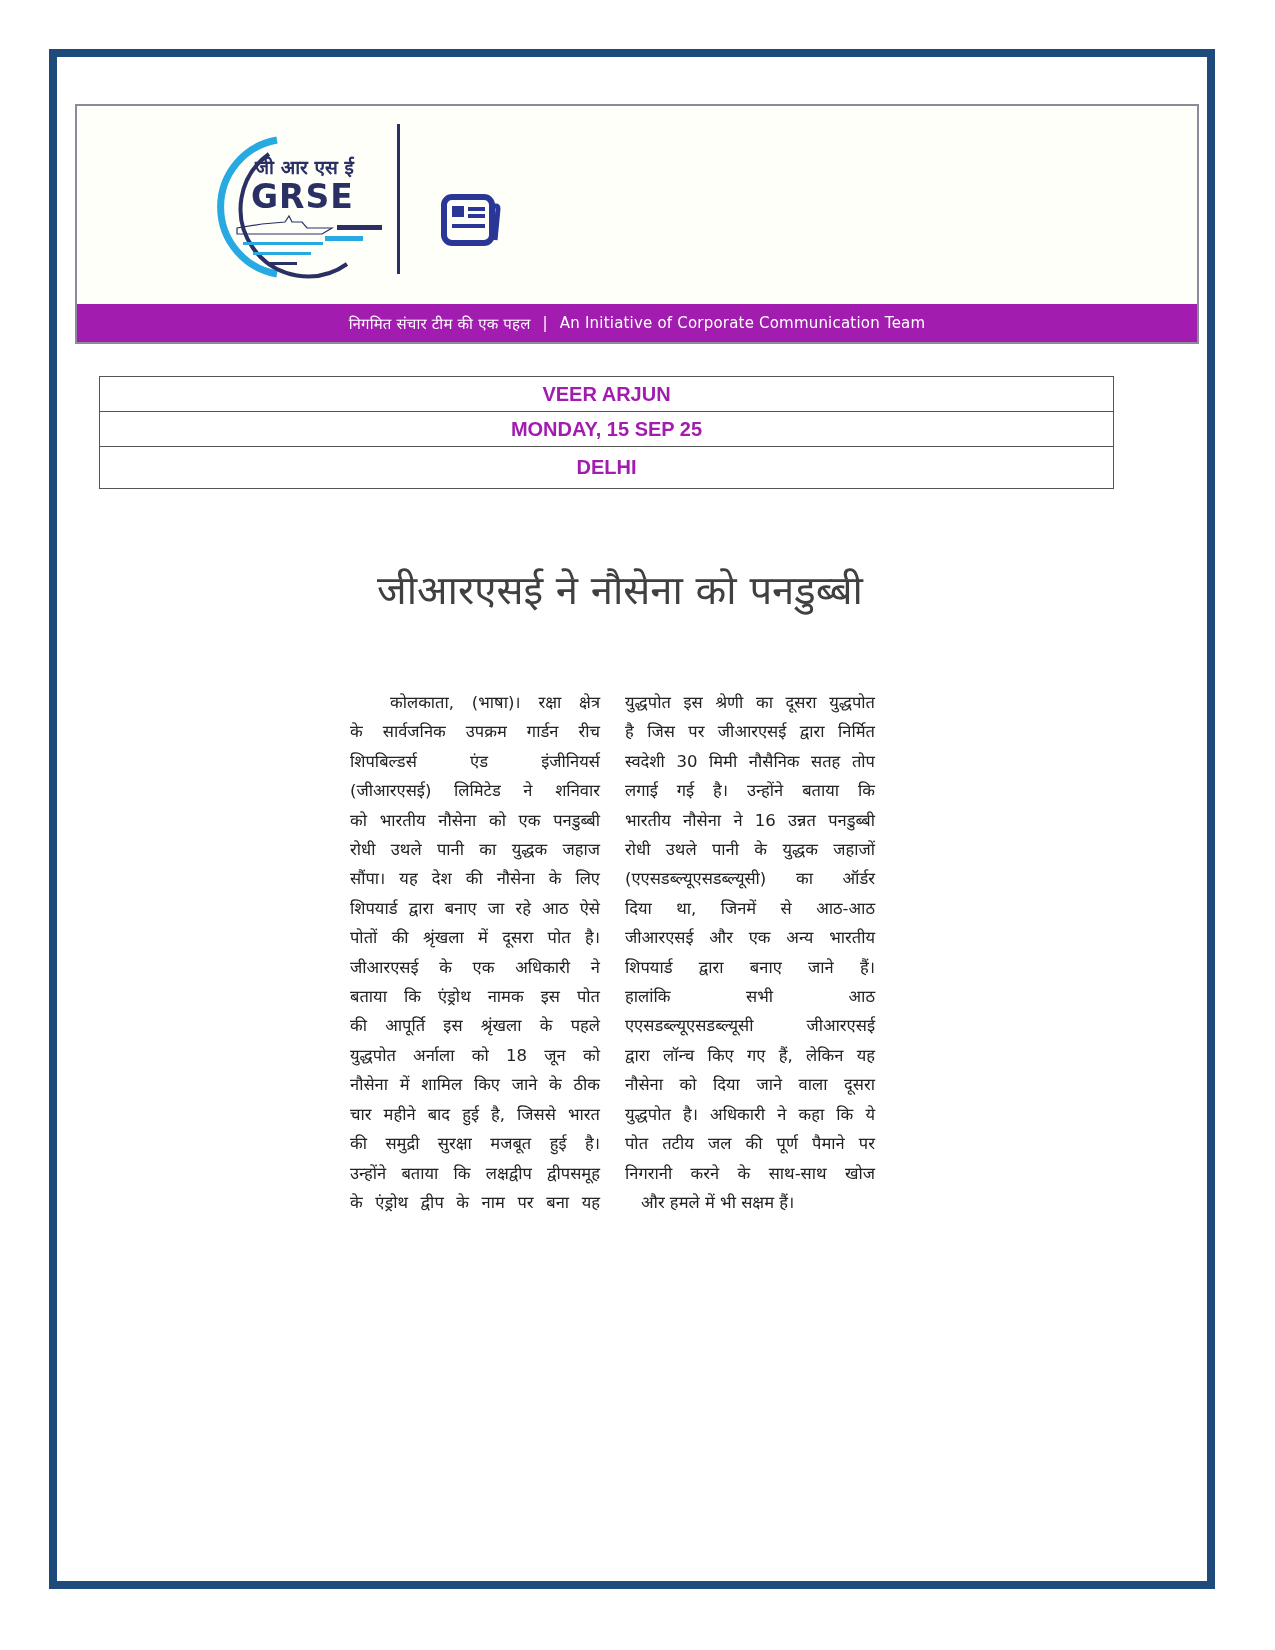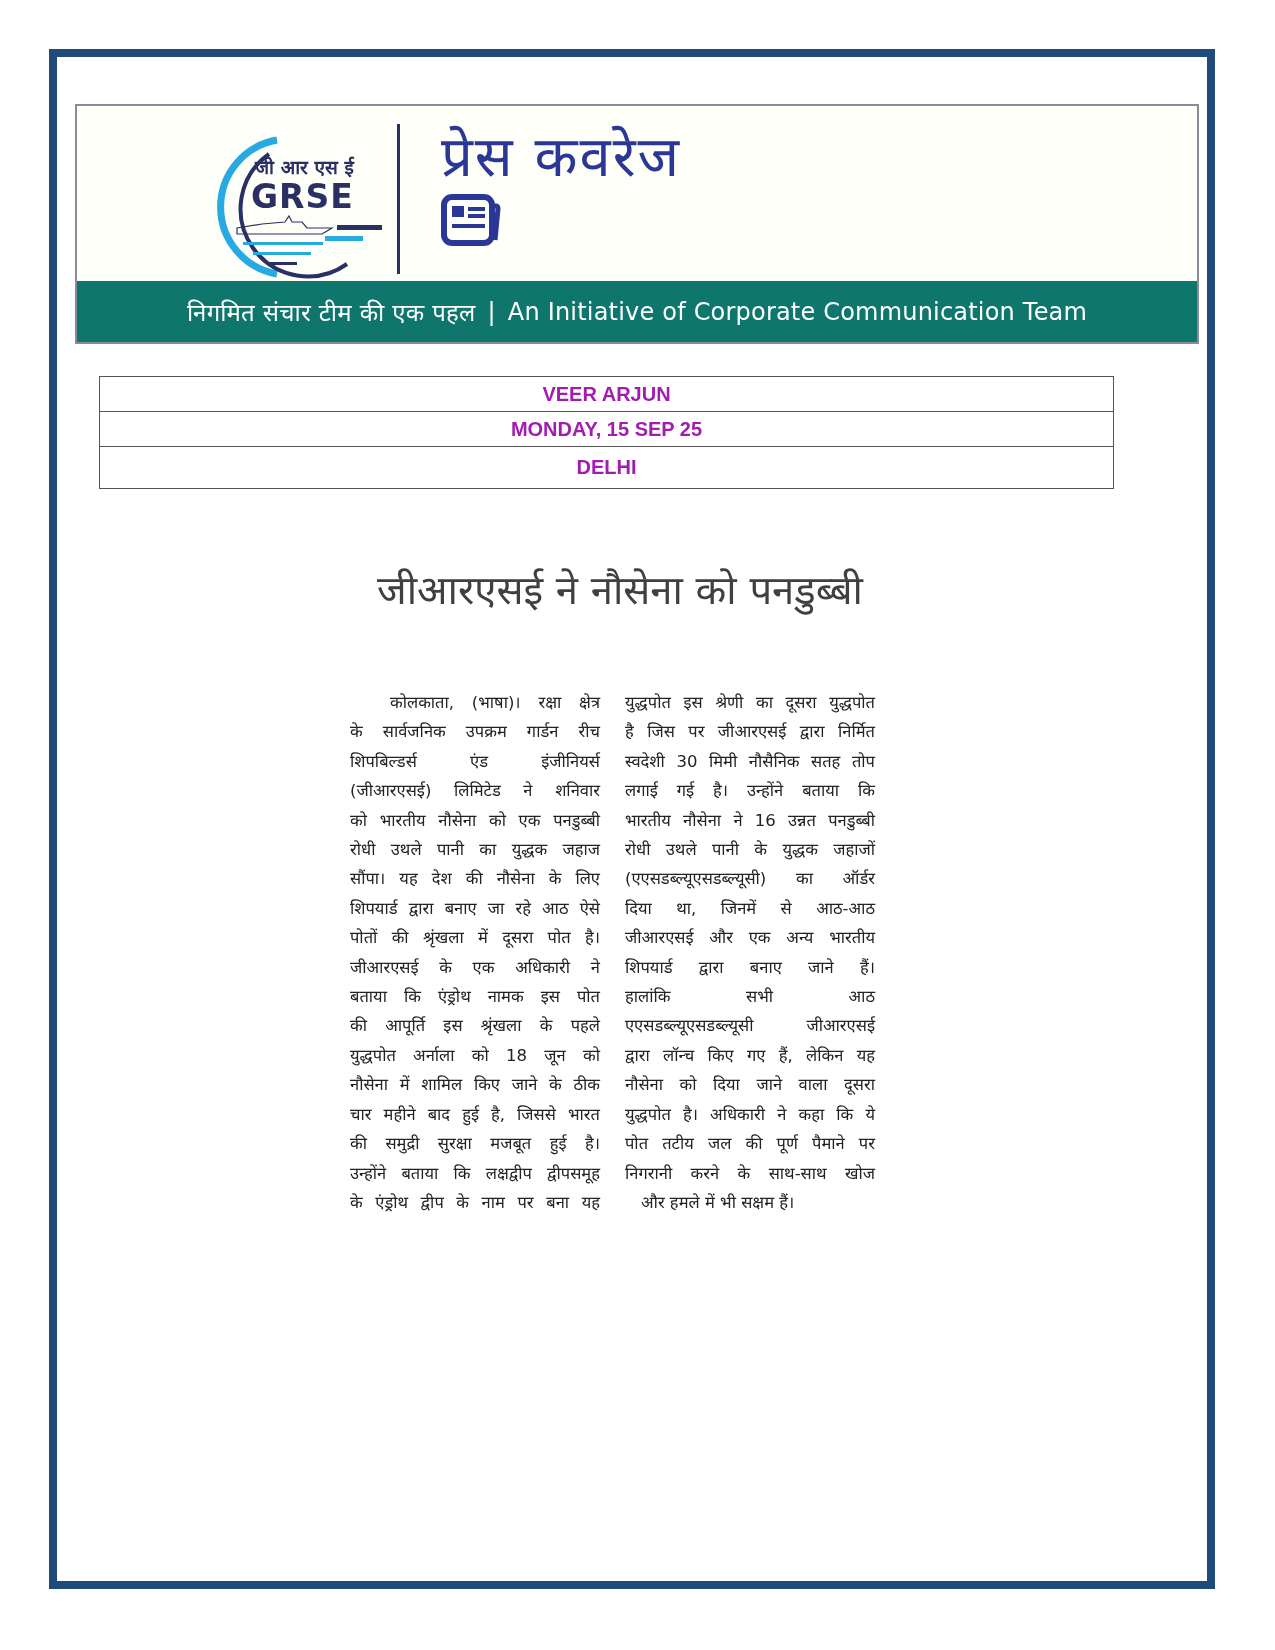--- a/index.html
+++ b/index.html
@@ -10,24 +10,24 @@
       border: 8px solid #1f4a7c; box-sizing: border-box; background: #ffffff;
     }
 
     
     .banner {
       position: absolute; left: 75px; top: 104px; width: 1124px; height: 240px;
       border: 2px solid #8a8a9a; box-sizing: border-box; background: #fffffa;
     }
     .banner-top { position: absolute; left: 0; top: 0; right: 0; height: 193px; }
     .banner-strip {
-      position: absolute; left: 0; right: 0; bottom: 0; height: 61px;
-      background: #0f766e; color: #ffffff;
+      position: absolute; left: 0; right: 0; bottom: 0; height: 38px;
+      background: #a21caf; color: #ffffff;
       display: flex; align-items: center; justify-content: center;
-      font-family: "DejaVu Sans", sans-serif; font-size: 24px; letter-spacing: 0.2px;
+      font-family: "DejaVu Sans", sans-serif; font-size: 15px; letter-spacing: 0.2px;
     }
     .banner-strip .sep { margin: 0 12px; }
 
     .logo { position: absolute; left: 130px; top: 26px; width: 170px; height: 150px; }
     .logo-hindi { position: absolute; left: 48px; top: 22px; font-size: 19px; font-weight: bold; color: #2b3064; font-family: "DejaVu Sans", sans-serif; }
     .logo-grse { position: absolute; left: 44px; top: 45px; font-size: 33px; font-weight: bold; color: #2b3064; letter-spacing: 1px; font-family: "DejaVu Sans", sans-serif; }
     .logo-bar1 { position: absolute; left: 130px; top: 93px; width: 45px; height: 5px; background: #2b3064; }
     .logo-bar2 { position: absolute; left: 118px; top: 104px; width: 38px; height: 5px; background: #27a9e1; }
 
     .vdivider { position: absolute; left: 320px; top: 18px; width: 3px; height: 150px; background: #2b3064; }
@@ -86,21 +86,20 @@
         <rect x="60" y="130" width="30" height="3" fill="#2b3064"></rect>
       </svg>
       <div class="logo-hindi">जी आर एस ई</div>
       <div class="logo-grse">GRSE</div>
       <div class="logo-bar1"></div>
       <div class="logo-bar2"></div>
     </div>
 
     <div class="vdivider"></div>
 
-    <div class="hindi-title">प्रेस कवरेज</div>
     <div class="eng-title-row">
       <svg width="60" height="52" viewBox="0 0 60 52">
         <rect x="3" y="3" width="48" height="46" rx="8" fill="none" stroke="#2b3796" stroke-width="6"></rect>
         <path d="M51 12 L55 12 Q57 12 57 15 L54 46" fill="none" stroke="#2b3796" stroke-width="5"></path>
         <rect x="11" y="12" width="12" height="11" fill="#2b3796"></rect>
         <rect x="27" y="13" width="17" height="4" fill="#2b3796"></rect>
         <rect x="27" y="20" width="17" height="4" fill="#2b3796"></rect>
         <rect x="11" y="30" width="33" height="4" fill="#2b3796"></rect>
       </svg>
     </div>

